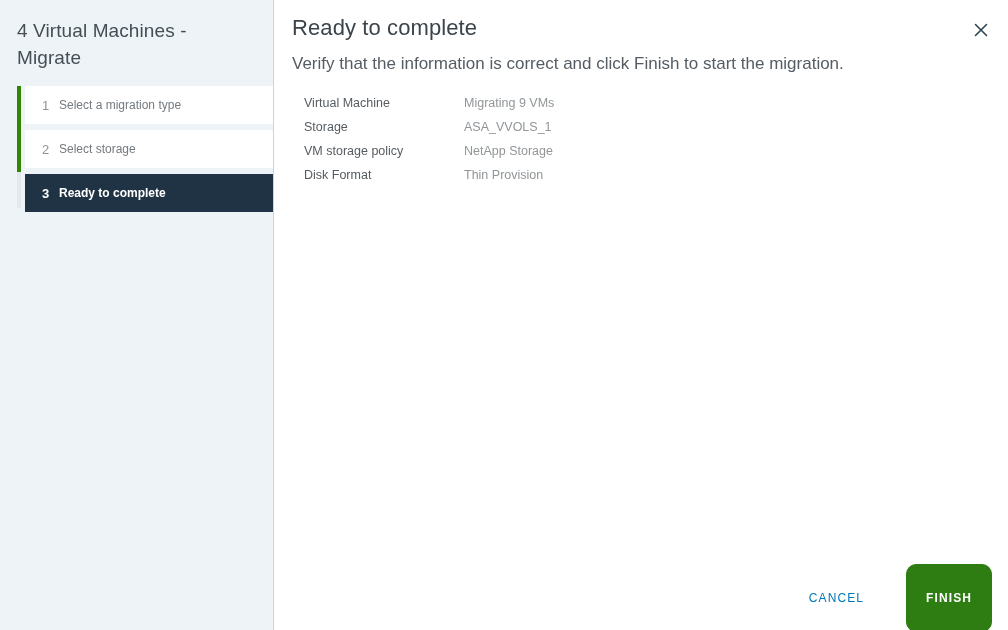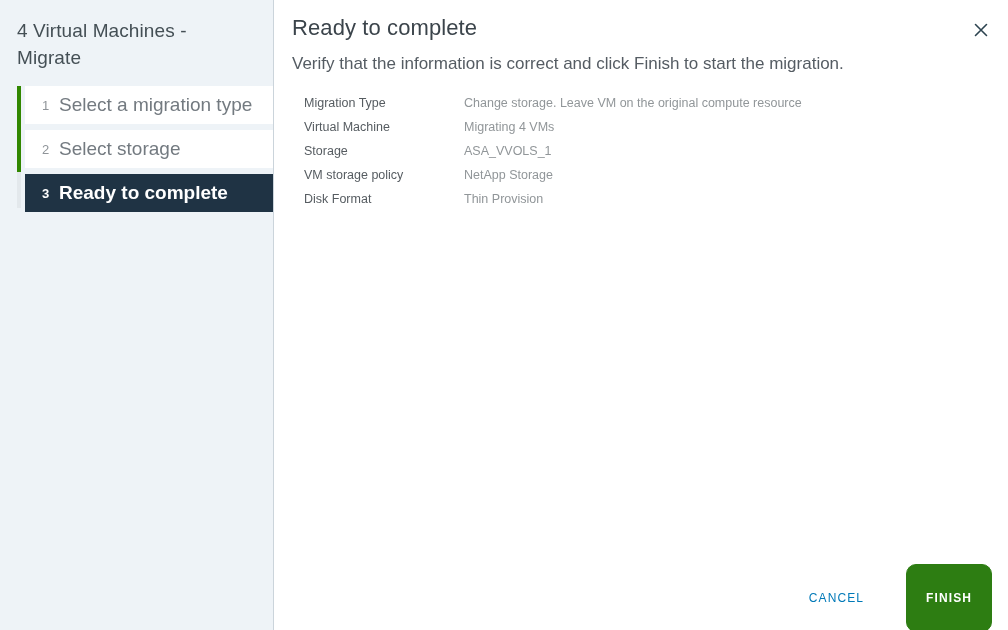--- a/index.html
+++ b/index.html
@@ -79,21 +79,21 @@
   .step + .step { margin-top: 6px; }
 
   .step-num {
     width: 28px;
     text-align: left;
     padding-left: 17px;
     font-size: 13px;
     color: #8f9499;
   }
   .step-label {
-    font-size: 19px;
+    font-size: 12px;
     color: #737a80;
     padding-left: 6px;
   }
 
   .step.active {
     background: #1f3344;
   }
   .step.active .step-num,
   .step.active .step-label {
     color: #ffffff;
@@ -252,28 +252,24 @@
       </svg>
     </button>
 
     <div class="content-inner">
       <div class="page-title">Ready to complete</div>
 
       <div class="page-subtitle">Verify that the information is correct and click Finish to start the migration.</div>
 
       <div class="details">
 
-        <div class="detail-row">
-          <div class="detail-label">Migration Type</div>
-          <div class="detail-value">Change storage. Leave VM on the original compute resource</div>
-        </div>
 
         <div class="detail-row">
           <div class="detail-label">Virtual Machine</div>
-          <div class="detail-value">Migrating 4 VMs</div>
+          <div class="detail-value">Migrating 9 VMs</div>
         </div>
 
         <div class="detail-row">
           <div class="detail-label">Storage</div>
           <div class="detail-value">ASA_VVOLS_1</div>
         </div>
 
         <div class="detail-row">
           <div class="detail-label">VM storage policy</div>
           <div class="detail-value">NetApp Storage</div>

